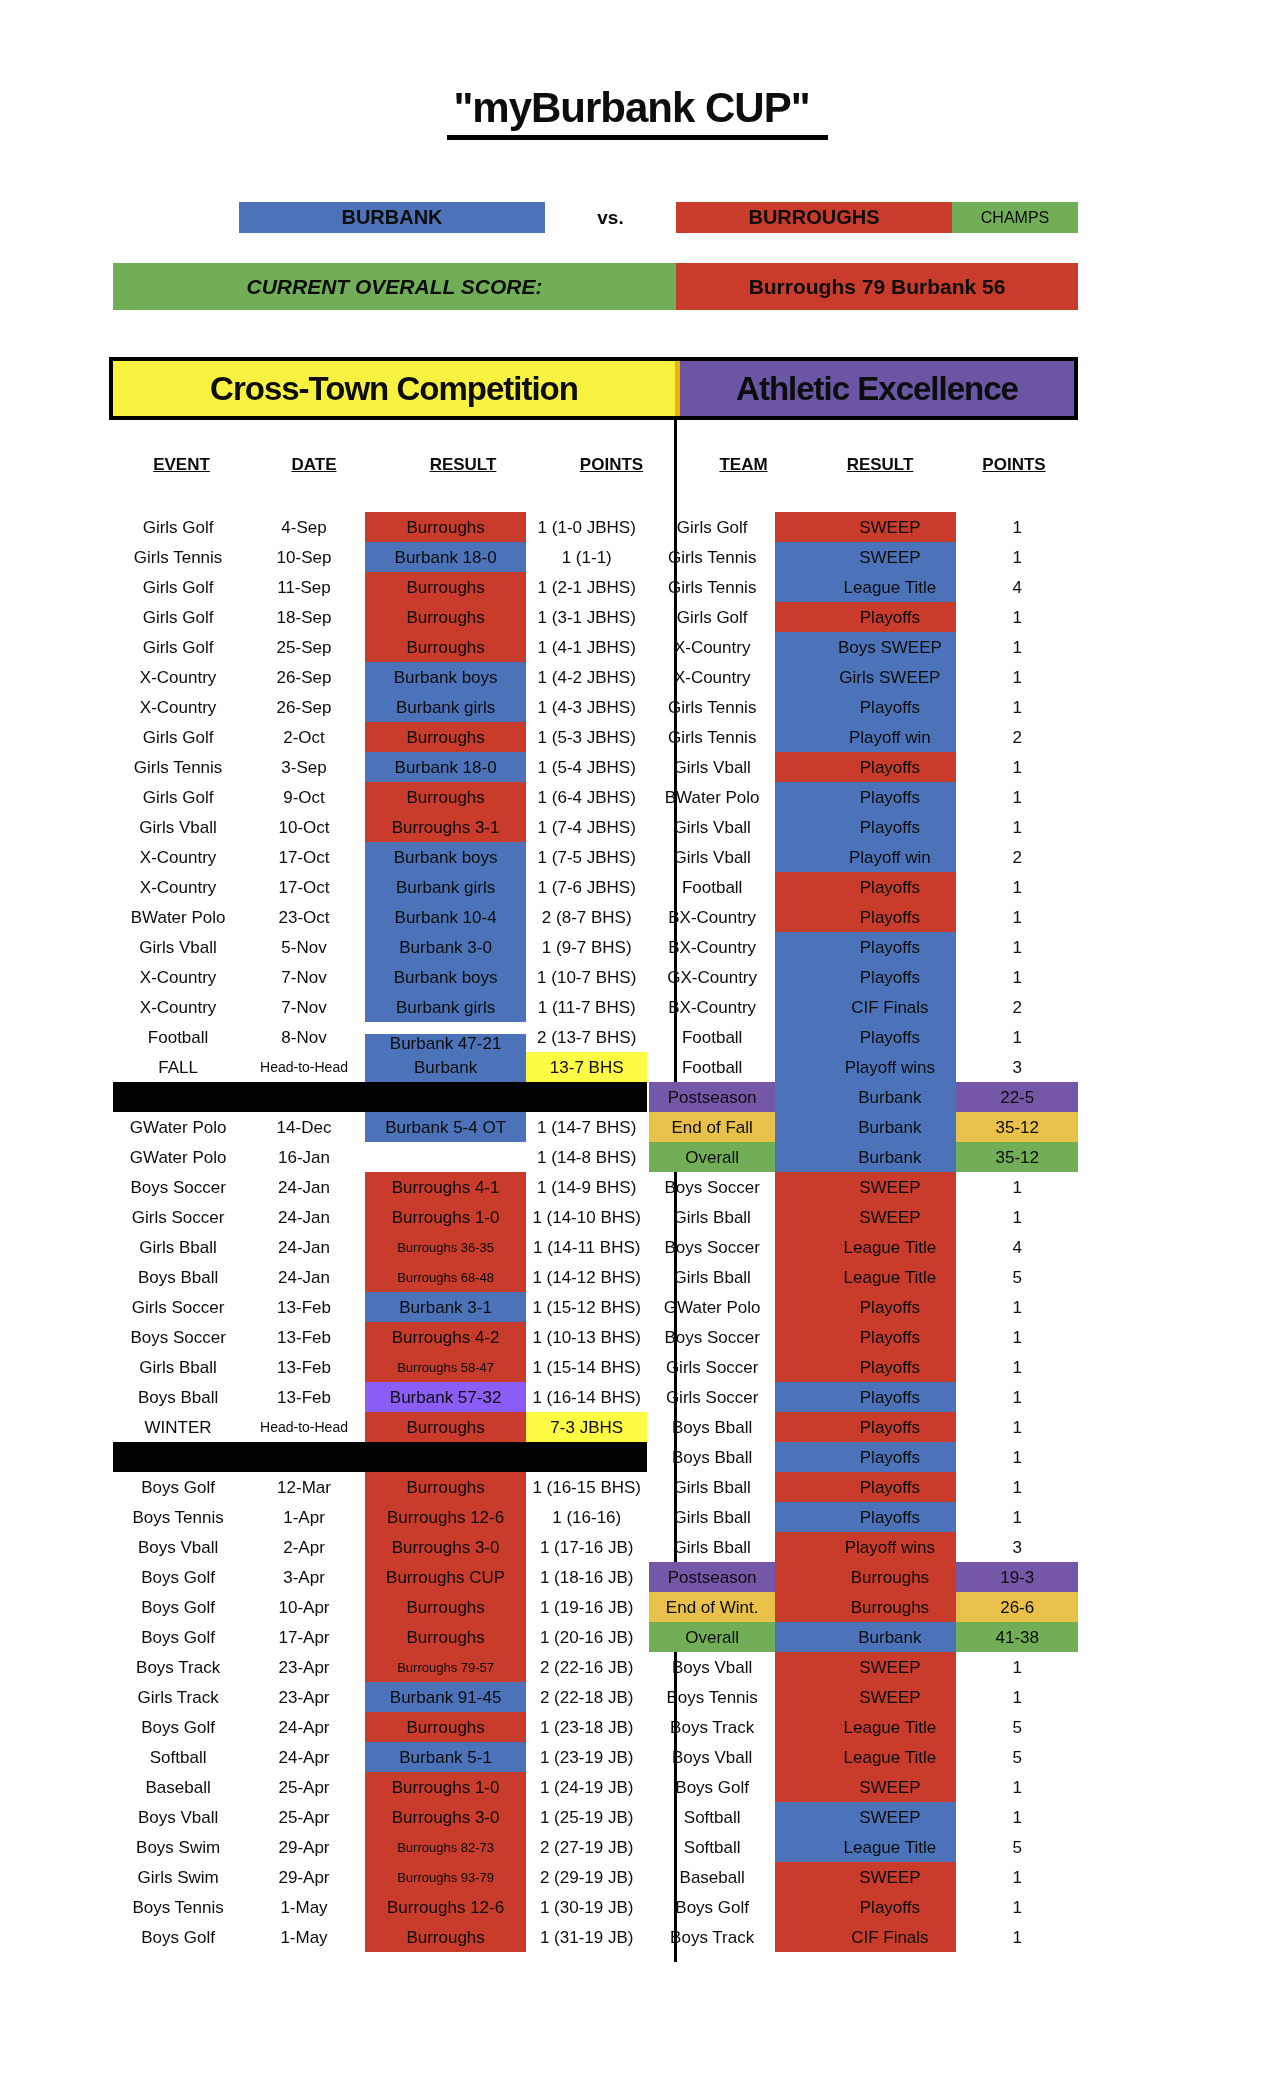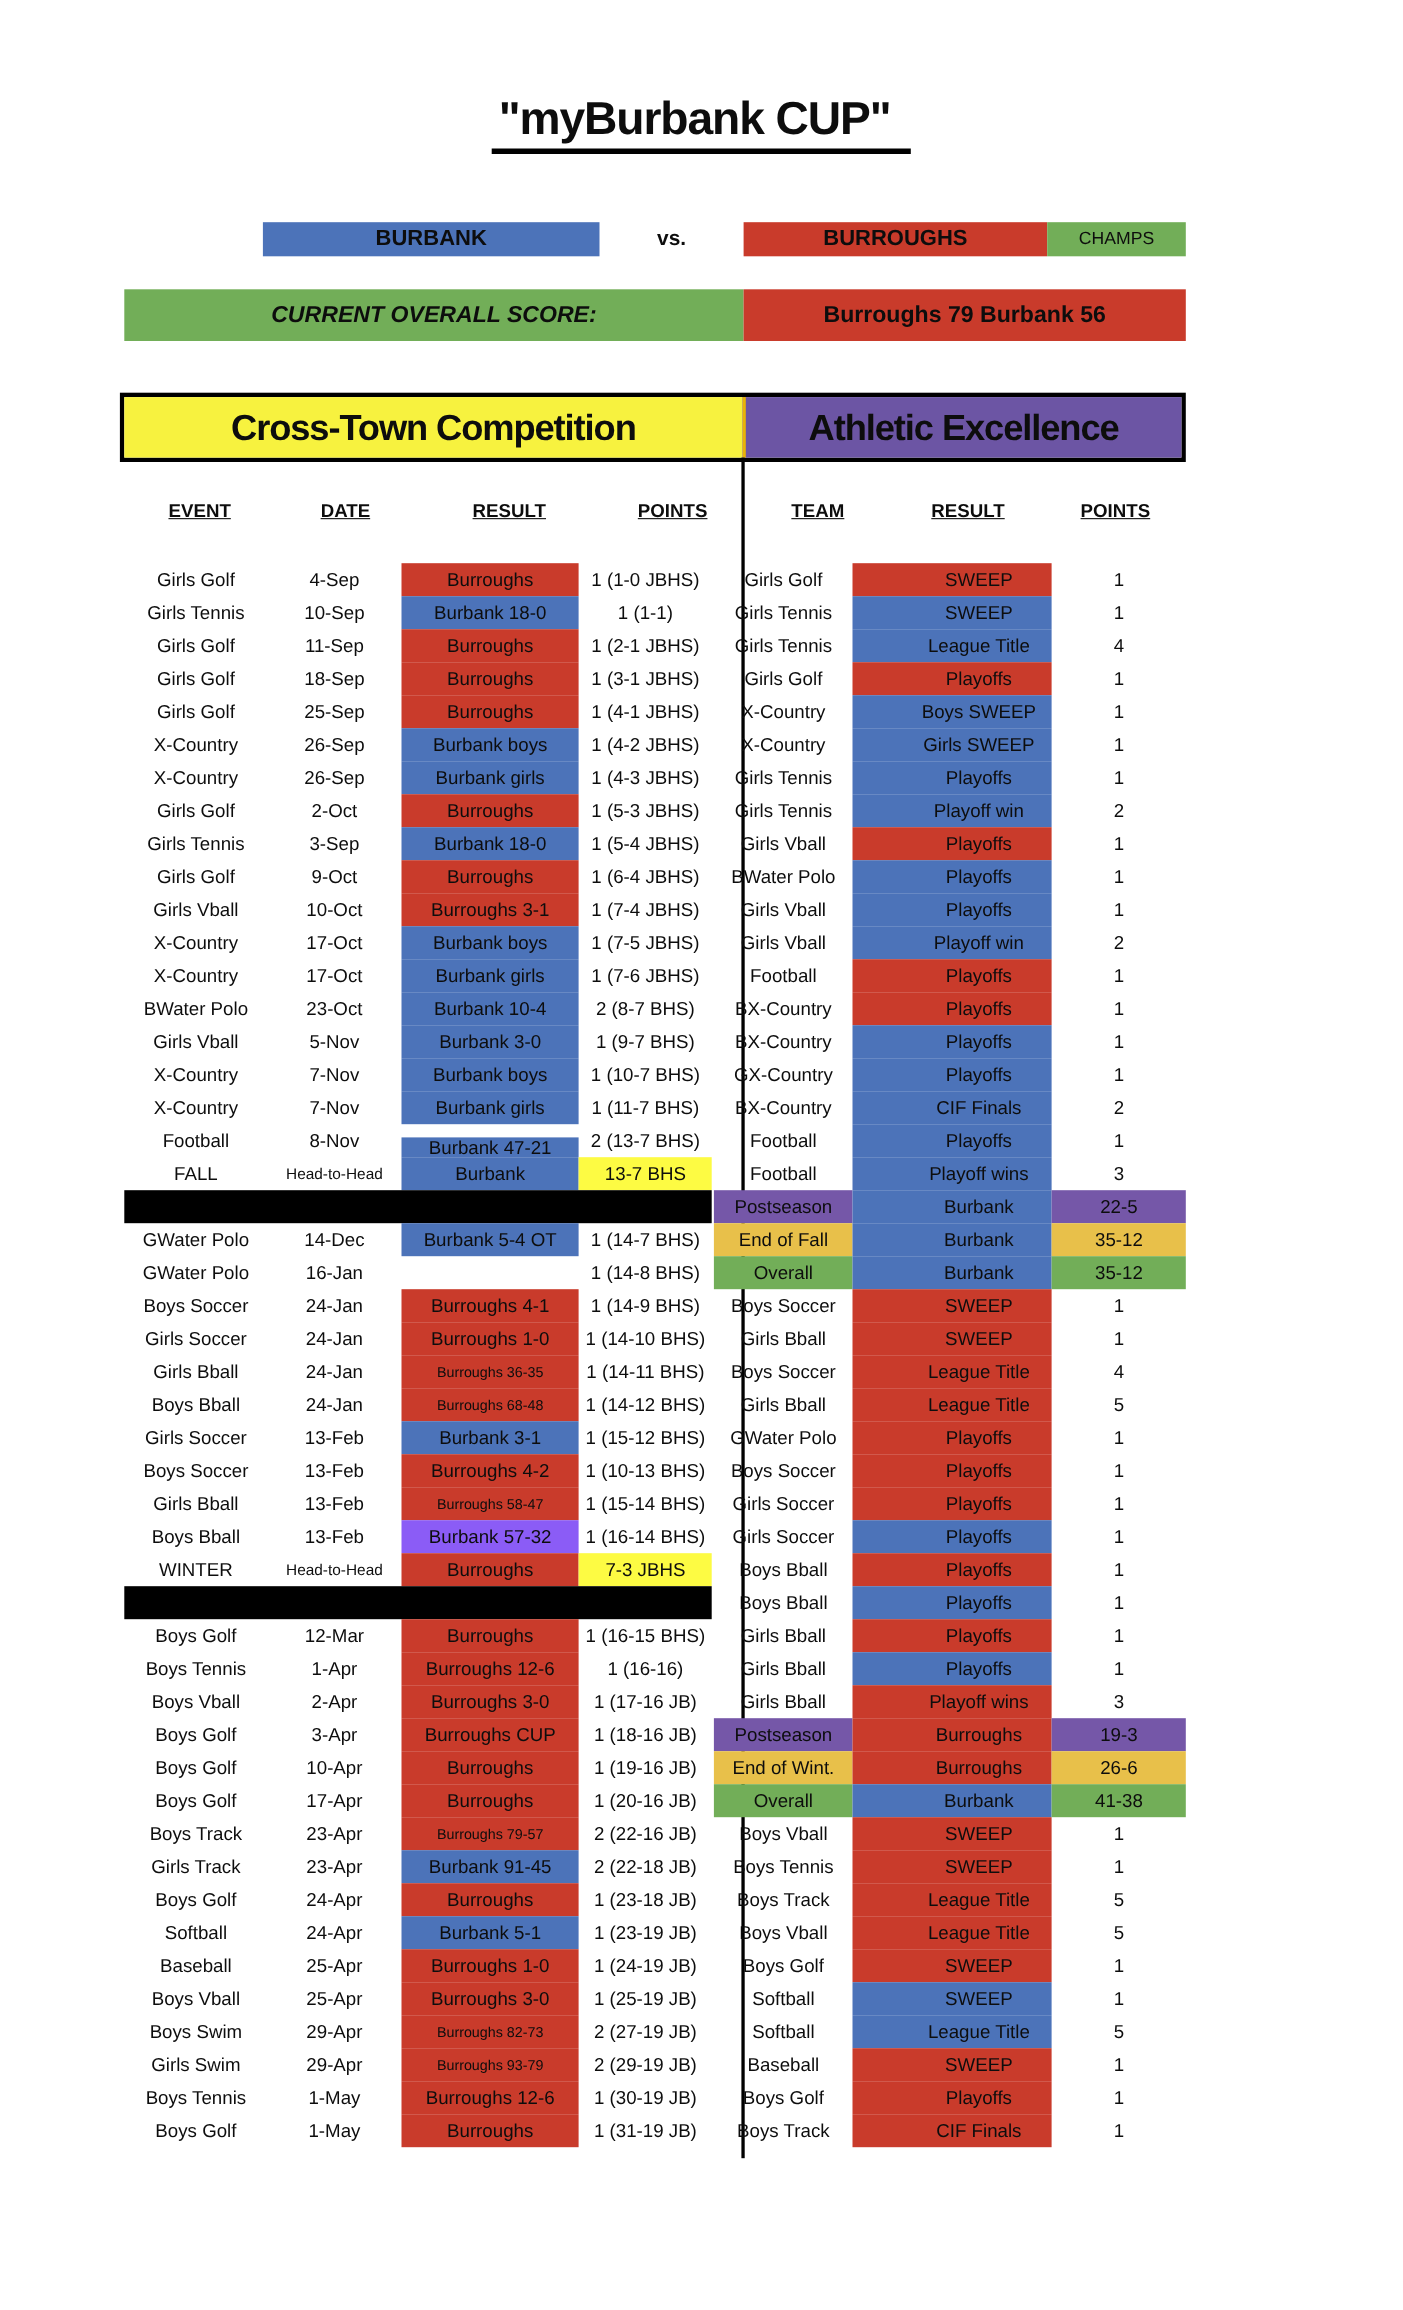--- a/index.html
+++ b/index.html
@@ -22,21 +22,21 @@
   #champs-banner{top:202px;left:952px;width:126px;background:var(--green);font-size:16px;}
   
   #score-label{top:263px;left:113px;width:563px;height:47px;background:var(--green);
     display:flex;align-items:center;justify-content:center;font-style:italic;font-weight:700;font-size:21px;}
   #score-value{top:263px;left:676px;width:402px;height:47px;background:var(--red);
     display:flex;align-items:center;justify-content:center;font-weight:700;font-size:21px;}
   
   #section-box{top:357px;left:109px;width:961px;height:55px;border:4px solid #000;display:flex;}
   #section-left{width:562px;background:var(--yellowHdr);display:flex;align-items:center;justify-content:center;
     font-size:33px;font-weight:700;letter-spacing:-1px;}
-  #section-right{flex:1;background:var(--purpleHdr);border-left:3px solid #eab308;display:flex;align-items:center;justify-content:center;
+  #section-right{flex:1;background:var(--purpleHdr);border-left:5px solid #eab308;display:flex;align-items:center;justify-content:center;
     font-size:33px;font-weight:700;letter-spacing:-1px;}
   
   .colhdr{top:455px;height:24px;text-align:center;font-weight:700;font-size:17px;text-decoration:underline;}
   #ch-event{left:113px;width:137px;} #ch-date{left:250px;width:128px;}
   #ch-result{left:378px;width:170px;} #ch-points{left:548px;width:127px;}
   #ch-team{left:677px;width:133px;} #ch-rresult{left:810px;width:140px;} #ch-rpoints{left:950px;width:128px;}
   
   #divider{left:674px;top:416px;width:3px;height:1546px;background:#000;}
   
   #rows{top:512px;left:113px;width:965px;}

